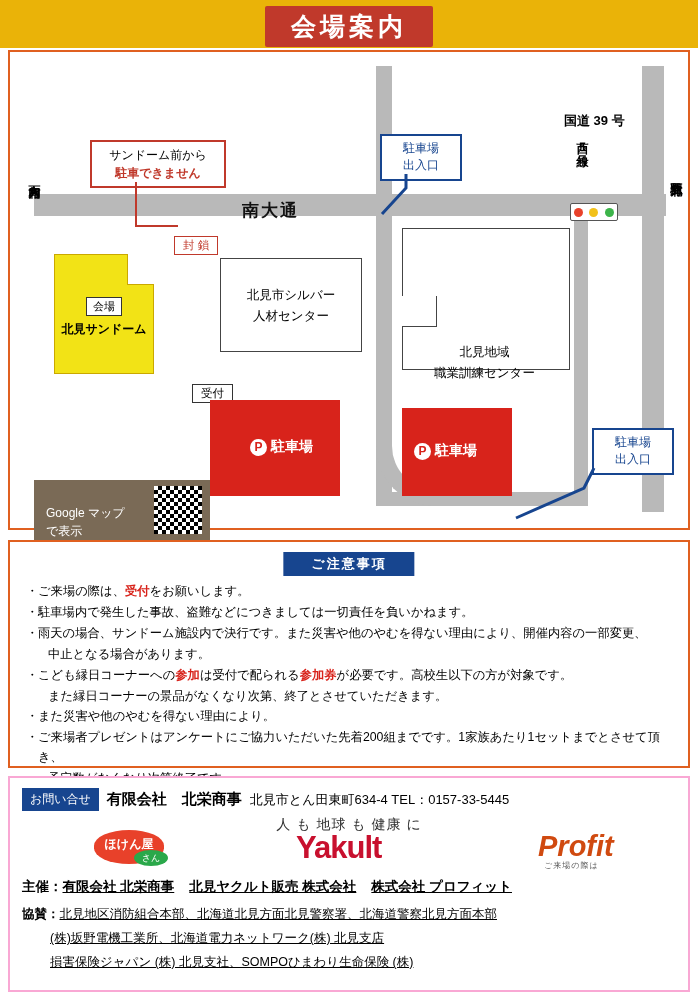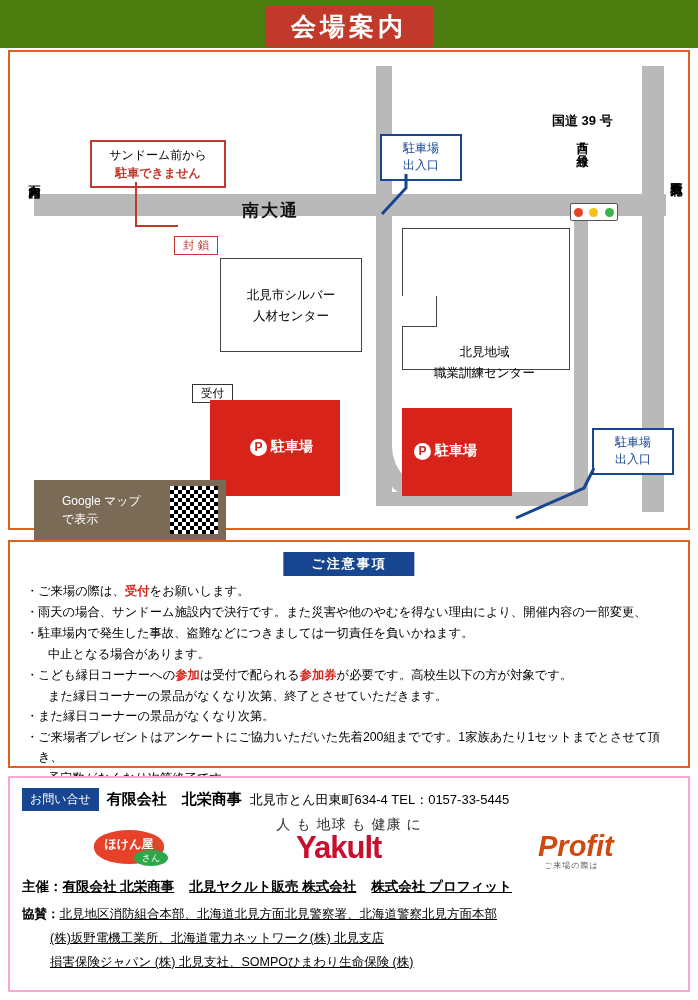--- a/index.html
+++ b/index.html
@@ -8,21 +8,21 @@
     background:#ffffff;
     font-family:"Liberation Sans","DejaVu Sans",sans-serif;
     color:#000;
     overflow:hidden;
   }
   .page{position:relative;width:698px;height:1000px;background:#fff;}
 
   
   .title-band{
     position:absolute;left:0;top:0;width:698px;height:48px;
-    background:#4d7c0f;
+    background:#eab308;
   }
   .title-band .inner{
     position:absolute;left:50%;top:6px;transform:translateX(-50%);
     background:#c0392b;color:#fff;
     font-size:25px;font-weight:bold;letter-spacing:4px;
     padding:4px 26px;border-radius:2px;
   }
 
   
   .map-panel{
@@ -45,21 +45,21 @@
     border-left:16px solid #b9b9b9;border-bottom:16px solid #b9b9b9;
     border-bottom-left-radius:60px;box-sizing:border-box;background:transparent;
   }
 
   
   .lbl{position:absolute;font-size:12px;line-height:1.3;}
   .lbl-vertical{writing-mode:vertical-rl;text-orientation:upright;}
 
   .road-name{position:absolute;left:228px;top:143px;font-size:17px;font-weight:bold;letter-spacing:2px;color:#111;}
 
-  .kokudo{position:absolute;left:538px;top:56px;font-size:13px;font-weight:bold;}
+  .kokudo{position:absolute;left:550px;top:56px;font-size:13px;font-weight:bold;}
   .nishi5{position:absolute;left:560px;top:78px;font-size:12px;font-weight:bold;}
   .ainai{position:absolute;left:12px;top:120px;font-size:12px;font-weight:bold;}
   .kitami-eki{position:absolute;left:654px;top:118px;font-size:12px;font-weight:bold;}
 
   
   .signal{position:absolute;left:556px;top:147px;width:46px;height:16px;background:#fff;border:1px solid #555;border-radius:2px;display:flex;align-items:center;justify-content:space-around;}
   .signal i{display:block;width:9px;height:9px;border-radius:50%;}
   .sg-r{background:#e8412a;}.sg-y{background:#f2c11a;}.sg-g{background:#3cb44a;}
 
   
@@ -103,21 +103,21 @@
 
   
   .bluebox{position:absolute;border:2px solid #17458f;background:#fff;color:#17458f;font-size:12px;line-height:1.45;text-align:center;padding:4px 8px;}
   .bb-top{left:366px;top:78px;width:62px;}
   .bb-right{left:578px;top:372px;width:62px;}
   .bb-bottom{left:558px;top:492px;background:#17458f;color:#fff;font-size:13px;padding:3px 10px;border:none;}
 
   
   .gmap{
     position:absolute;left:20px;top:424px;width:176px;height:60px;
-    background:#7a6a56;display:flex;align-items:center;padding-left:16px;
+    background:#7a6a56;display:flex;align-items:flex-end;
   }
   .gmap .txt{color:#fff;font-size:12px;line-height:1.5;padding-left:12px;}
   .qr{position:absolute;right:8px;top:6px;width:48px;height:48px;background:
     repeating-conic-gradient(#000 0% 25%, #fff 0% 50%) 0 0/8px 8px;}
 
   
   .notes{
     position:absolute;left:8px;top:540px;width:682px;height:228px;
     border:2px solid #e06020;background:#fff;box-sizing:border-box;
   }
@@ -188,20 +188,25 @@
       <div class="lbl lbl-vertical nishi5">西５号線</div>
       <div class="lbl lbl-vertical ainai">相内方面</div>
       <div class="lbl lbl-vertical kitami-eki">北見駅方面</div>
 
       <div class="signal">
         <i class="sg-r"></i>
           <i class="sg-y"></i>
           <i class="sg-g"></i>
       </div>
 
+      <div class="sundome">
+        <div class="notch"></div>
+        <div class="kaijo">会場</div>
+        <div class="nm">北見サンドーム</div>
+      </div>
 
       <div class="callout">
         <div>サンドーム前から</div>
         <div class="l2">駐車できません</div>
       </div>
       <svg style="position:absolute;left:120px;top:126px;width:60px;height:58px;">
         <polyline points="2,0 2,44 44,44" fill="none" stroke="#c0392b" stroke-width="2"></polyline>
       </svg>
       <div class="fusa">封 鎖</div>
 
@@ -258,26 +263,26 @@
         <div class="qr"></div>
       </div>
 
     </div>
   </div>
 
   <div class="notes">
     <div class="notes-head">ご注意事項</div>
     <ul>
       <li><span>ご来場の際は、</span><span class="hl">受付</span><span>をお願いします。</span></li>
+      <li><span>駐車場内で発生した事故、盗難などにつきましては一切責任を負いかねます。</span></li>
       <li><span>雨天の場合、サンドーム施設内で決行です。また災害や他のやむを得ない理由により、開催内容の一部変更、</span></li>
-      <li><span>駐車場内で発生した事故、盗難などにつきましては一切責任を負いかねます。</span></li>
       <li class="cont"><span>中止となる場合があります。</span></li>
       <li><span>こども縁日コーナーへの</span><span class="hl">参加</span><span>は受付で配られる</span><span class="hl">参加券</span><span>が必要です。高校生以下の方が対象です。</span></li>
       <li class="cont"><span>また縁日コーナーの景品がなくなり次第、終了とさせていただきます。</span></li>
-      <li><span>また縁日コーナーの景品がなくなり次第。</span></li>
+      <li><span>また災害や他のやむを得ない理由により。</span></li>
       <li><span>ご来場者プレゼントはアンケートにご協力いただいた先着200組までです。1家族あたり1セットまでとさせて頂き、</span></li>
       <li class="cont"><span>予定数がなくなり次第終了です。</span></li>
     </ul>
   </div>
 
   <div class="footer">
     <div class="f-row1">
       <span class="tag-blue">お問い合せ</span>
       <span class="f-company">有限会社　北栄商事</span>
       <span class="f-addr">北見市とん田東町634-4  TEL：0157-33-5445</span>

